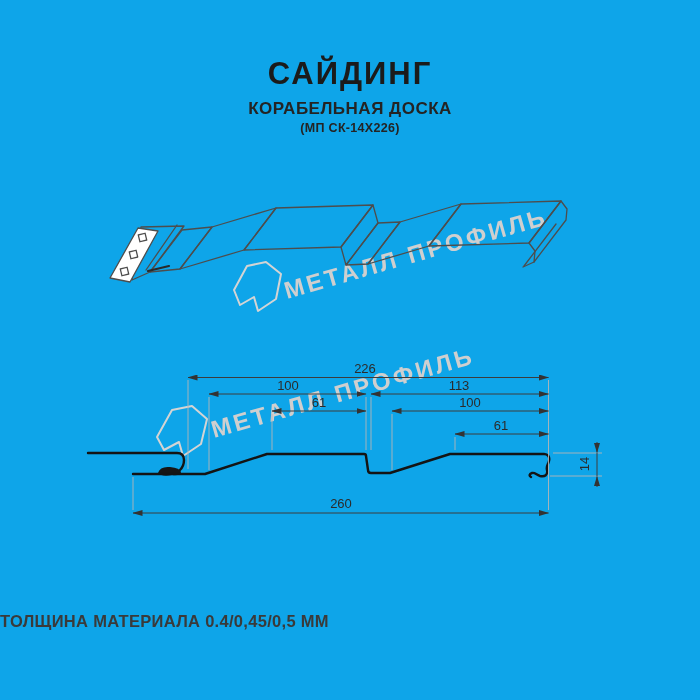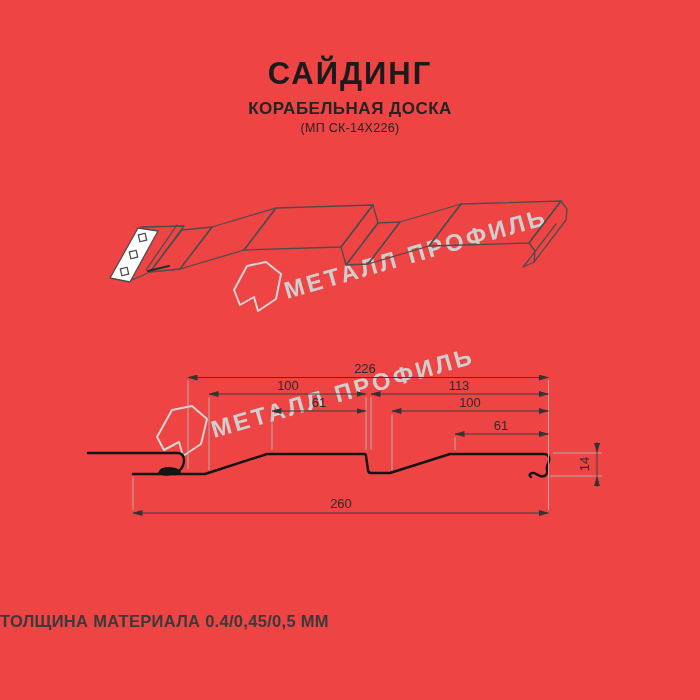--- a/index.html
+++ b/index.html
@@ -1,21 +1,21 @@
 <!DOCTYPE html>
 <html><head>
 <meta charset="utf-8">
 <style>
   html,body{margin:0;padding:0;background:#ffffff;}
-  .page{position:relative;width:700px;height:700px;background:#ef4444;overflow:hidden;
+  .page{position:relative;width:700px;height:700px;background:#0ea5e9;overflow:hidden;
         font-family:"Liberation Sans",sans-serif;color:#1d1d1d;}
   .hdr{position:absolute;left:0;right:0;text-align:center;}
   .title{top:56px;font-size:31px;font-weight:bold;letter-spacing:2px;color:#1b1b1b;}
   .subtitle{top:99px;font-size:17px;font-weight:bold;letter-spacing:0.5px;color:#242424;}
-  .code{top:121px;font-size:12.5px;font-weight:normal;letter-spacing:0.3px;color:#242424;}
+  .code{top:121px;font-size:12.5px;font-weight:bold;letter-spacing:0.3px;color:#242424;}
   .footer-note{position:absolute;left:0;right:0;top:612px;text-align:left;
         font-size:16.5px;font-weight:bold;letter-spacing:0.3px;color:#3a3a3a;}
   svg text.dim{font-family:"Liberation Sans",sans-serif;font-size:13px;fill:#2b2b2b;}
   svg text.wm{font-family:"Liberation Sans",sans-serif;font-size:24px;font-weight:bold;
         letter-spacing:3px;fill:#cfcfcf;}
   .ext{stroke:#b5b5b5;stroke-width:0.9;}
   .dimln{stroke:#3c3c3c;stroke-width:1;}
   .draw3d{stroke:#4d4d4d;stroke-width:1.3;fill:none;stroke-linejoin:round;stroke-linecap:round;}
   .prof{stroke:#141414;stroke-width:2.4;fill:none;stroke-linejoin:round;stroke-linecap:round;}
   .wmshape{stroke:#d4d4d4;stroke-width:2;fill:none;stroke-linejoin:round;}

